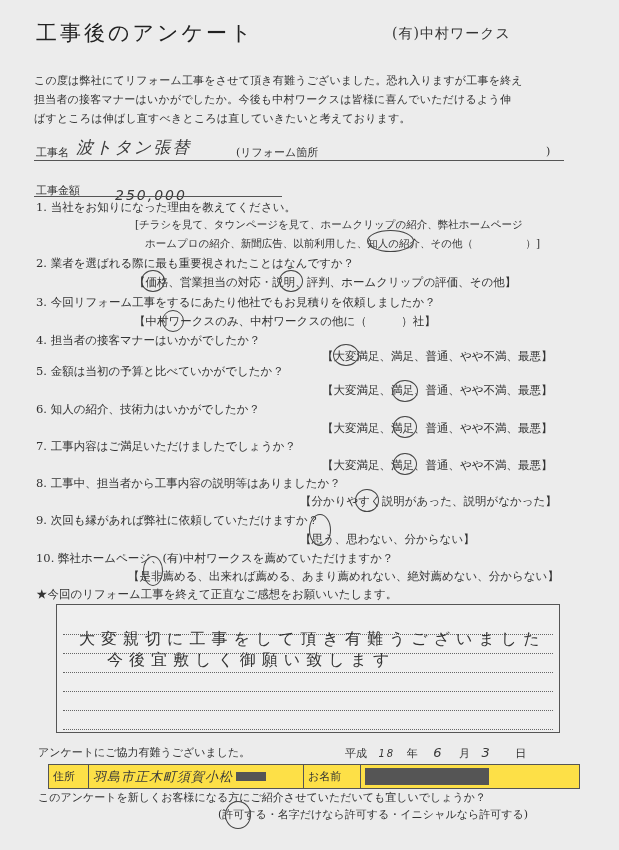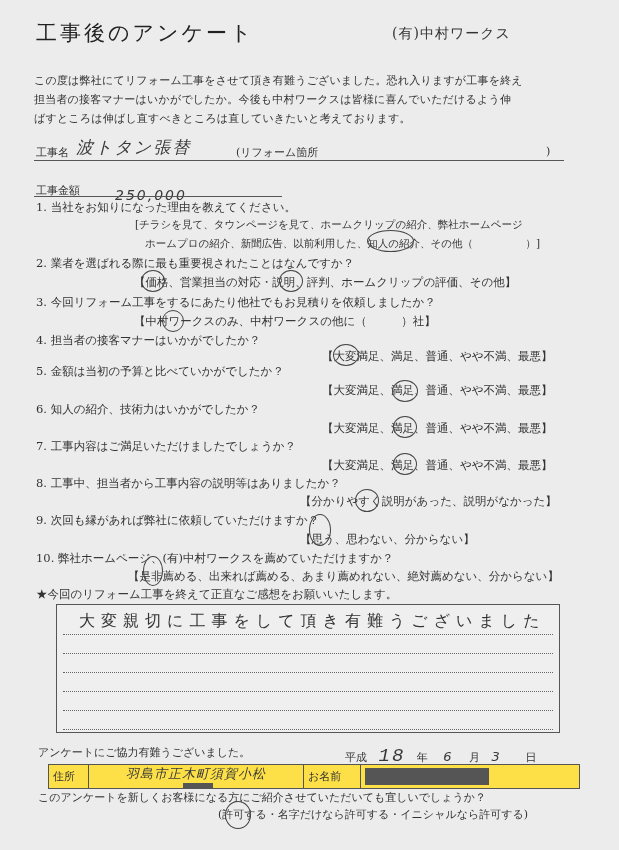--- a/index.html
+++ b/index.html
@@ -18,21 +18,21 @@
   .hand { font-family: "DejaVu Sans", sans-serif; font-style: italic; color: #3a3a3a; letter-spacing: 2px; }
   .underline { position: absolute; height: 1px; background: #555; }
   .q { left: 36px; font-size: 11.5px; color: #333; }
   .opts { font-size: 11.5px; color: #333; }
   .circle { position: absolute; border: 1.2px solid #444; border-radius: 50%; }
   .comment-box {
     position: absolute; left: 56px; top: 604px; width: 502px; height: 127px;
     border: 1.5px solid #555; background: #efefef;
   }
   .dot-line { position: absolute; left: 6px; right: 6px; border-bottom: 1px dotted #666; height: 0; }
-  .comment-text { position: absolute; font-family: Liberation Serif, serif; font-size: 16px; letter-spacing: 6px; color: #333; }
+  .comment-text { position: absolute; font-family: Liberation Serif, serif; font-size: 16px; letter-spacing: 6px; color: #333; margin-top: 18px; }
   .info-table {
     position: absolute; left: 48px; top: 764px; width: 530px; height: 23px;
     border: 1px solid #555; display: flex; background: #fde047;
   }
   .cell { border-right: 1px solid #555; font-size: 11px; display: flex; align-items: center; padding: 0 4px; color: #333; }
   .cell:last-child { border-right: none; }
   .redact { background: #555; display: inline-block; }
 </style>
 </head>
 <body>
@@ -129,36 +129,37 @@
 <div class="abs q" style="left:36px; top:587px;">★今回のリフォーム工事を終えて正直なご感想をお願いいたします。</div>
 
 <div class="comment-box">
   <div class="dot-line" style="top:29px;"></div>
   <div class="dot-line" style="top:48px;"></div>
   <div class="dot-line" style="top:67px;"></div>
   <div class="dot-line" style="top:86px;"></div>
   <div class="dot-line" style="top:105px;"></div>
   <div class="dot-line" style="top:124px;"></div>
   <div class="comment-text" style="left:22px; top:6px;">大変親切に工事をして頂き有難うございました</div>
+  <div class="comment-text" style="left:50px; top:27px;">今後宜敷しく御願い致します</div>
 </div>
 
 <div class="abs label" style="left:38px; top:745px;">アンケートにご協力有難うございました。</div>
 <div class="abs label" style="left:345px; top:745px;">
   <span>平成</span>
-  <span class="hand" style="font-size:19px; margin:8px 8px;font-family:Liberation Mono, monospace;">18</span>
+  <span class="hand" style="font-size:10px; margin:8px 8px;">18</span>
   <span>年</span>
   <span class="hand" style="font-size:13px; margin:0 12px;">6</span>
   <span>月</span>
   <span class="hand" style="font-size:13px; margin:0 20px 0 8px;">3</span>
   <span>日</span>
 </div>
 
 <div class="info-table">
   <div class="cell" style="width:31px;">住所</div>
-  <div class="cell" style="width:206px;flex-direction:column;">
+  <div class="cell" style="width:206px;">
     <span class="hand" style="font-size:13px; letter-spacing:1px;">羽島市正木町須賀小松</span>
     <span class="redact" style="width:30px; height:9px; margin-left:3px;"></span>
   </div>
   <div class="cell" style="width:48px;">お名前</div>
   <div class="cell" style="flex:1;">
     <span class="redact" style="width:124px; height:17px;"></span>
   </div>
 </div>
 
 <div class="abs label" style="left:38px; top:790px;">このアンケートを新しくお客様になる方にご紹介させていただいても宜しいでしょうか？</div>

